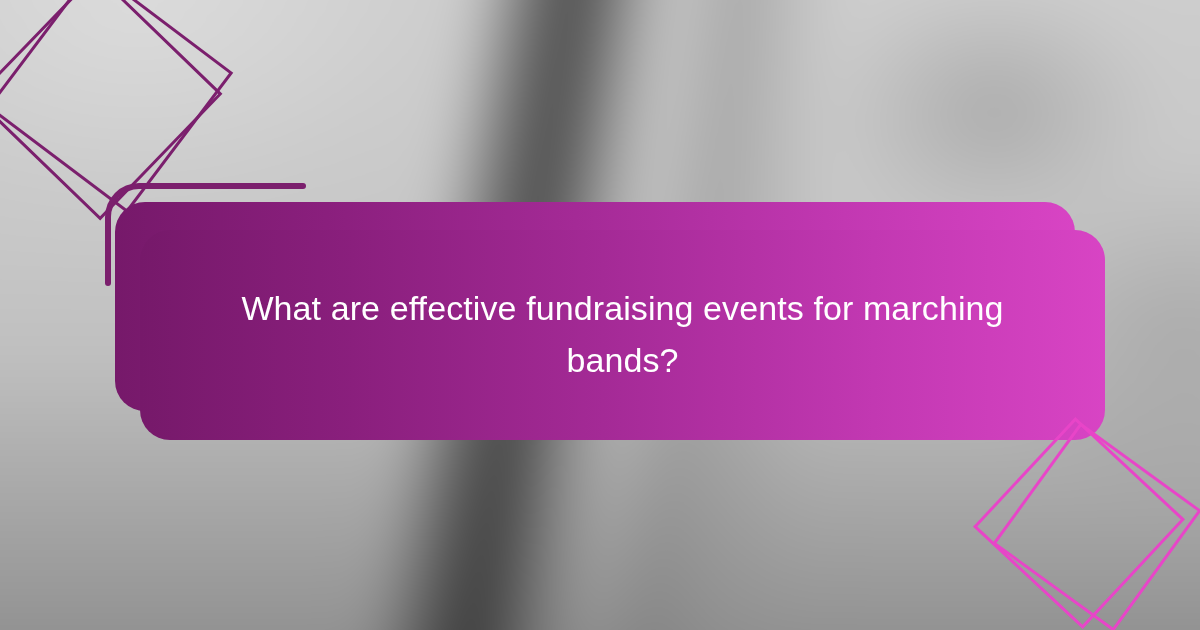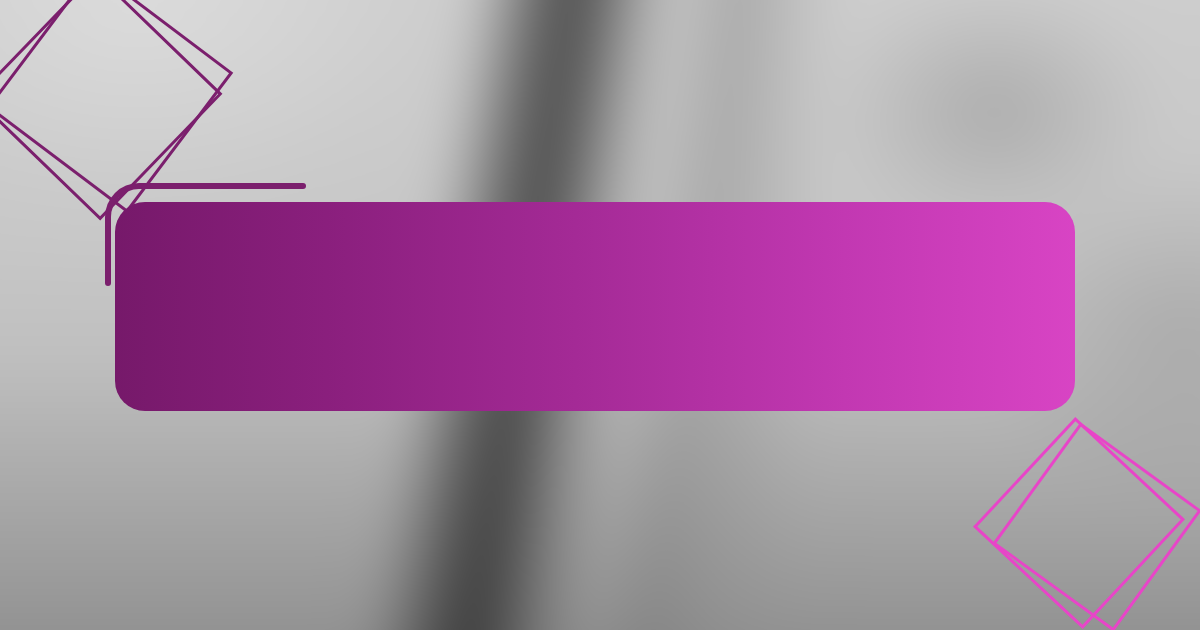--- a/index.html
+++ b/index.html
@@ -189,17 +189,20 @@
   <div class="bg-base"></div>
   <div class="bg-photo"></div>
 
   <div class="sq sq-tl-a" style="border-color:#7b1f6d"></div>
   <div class="sq sq-tl-b" style="border-color:#7b1f6d"></div>
 
   <div class="card-outline"></div>
 
   <div class="card card-back"></div>
 
+  <div class="card card-front">
+    <div class="card-title">What are effective fundraising events for marching bands?</div>
+  </div>
 
   <div class="sq sq-br-a" style="border-color:#e845c8"></div>
   <div class="sq sq-br-b" style="border-color:#e845c8"></div>
 
 </div>
 
 </body></html>

